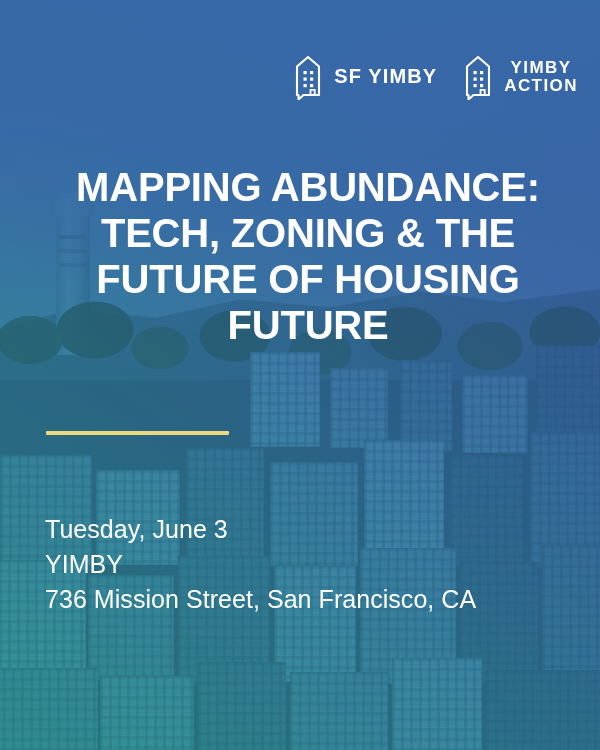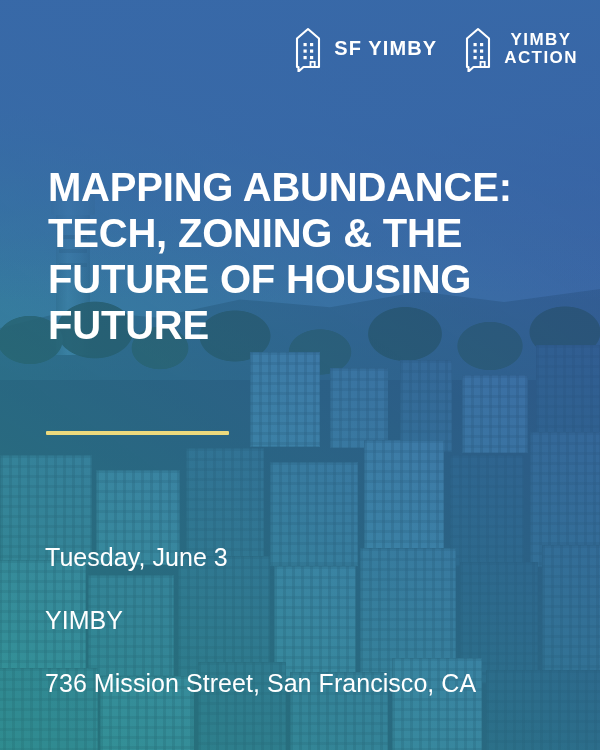--- a/index.html
+++ b/index.html
@@ -93,45 +93,45 @@
       rgba(56,105,168,0) 100%);
   }
 
   
   .content{ position:absolute; inset:0; }
 
   .logos{
     position:absolute; right:22px; top:26px;
     display:flex; align-items:center; gap:26px;
   }
-  .logo{ display:flex; align-items:center; gap:11px; }
+  .logo{ display:flex; align-items:center; gap:11px;margin-top:28px; }
   .logo svg{ display:block; }
   .logo-word{
     color:#fff; font-weight:bold; letter-spacing:.055em;
     font-size:20px; line-height:1.08; white-space:nowrap;
   }
   .logo-word.two{ font-size:17px; letter-spacing:.085em;text-align:center; }
 
   .title{
     position:absolute; left:48px; top:164px; width:520px;
     color:#fff; font-weight:bold; font-size:40px; line-height:46px;
     letter-spacing:-0.005em;
   }
-  .title div{ white-space:nowrap; }
+  .title div{ white-space:nowrap;text-align:center; }
 
   .rule{
     position:absolute; left:46px; top:431px;
     width:183px; height:4px; background:#ecd97d; border-radius:1px;
   }
 
   .details{
     position:absolute; left:45px; top:512px;
     color:#fff; font-size:25px; line-height:35px; letter-spacing:.002em;
   }
-  .details div{ white-space:nowrap;margin-top:28px; }
+  .details div{ white-space:nowrap; }
 </style>
 </head>
 <body>
 
 <div class="poster">
 
   <div class="photo">
     <div class="sky"></div>
     <div class="hill-far"></div>
     <div class="coit"></div>

